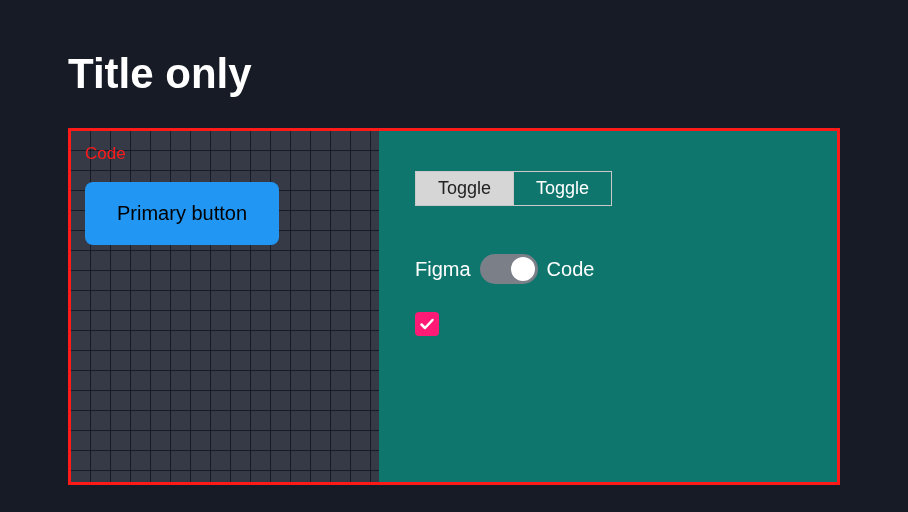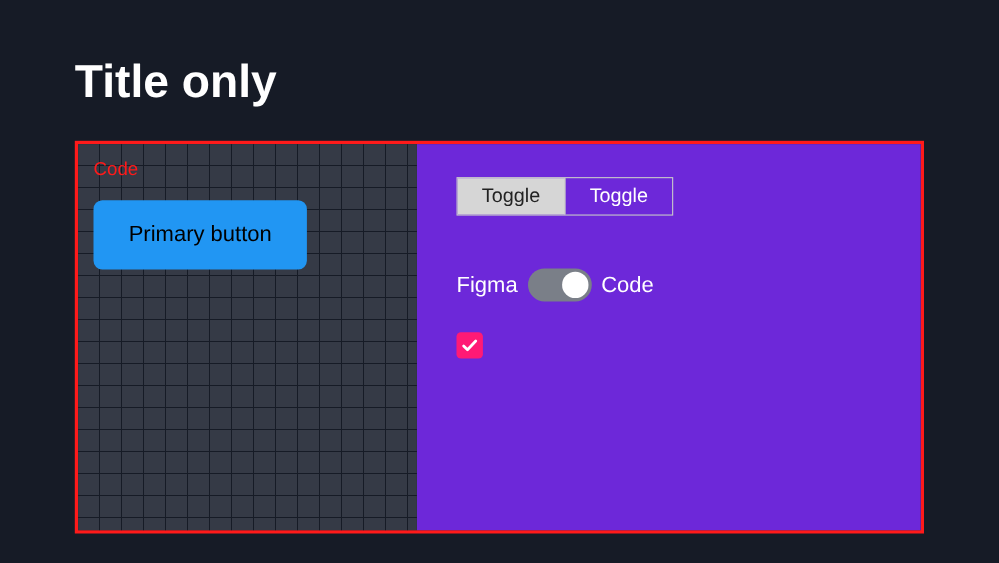--- a/index.html
+++ b/index.html
@@ -48,22 +48,22 @@
       border: none;
       border-radius: 8px;
       font-size: 20px;
       padding: 20px 32px;
       font-weight: 400;
       cursor: pointer;
       font-family: inherit;
     }
     .controls-pane {
       flex: 1;
-      background: #6d28d9;
-      padding: 30px 36px;
+      background: #0f766e;
+      padding: 40px 36px;
     }
     .segmented {
       display: flex;
       border: 1px solid #c9c9c9;
       width: fit-content;
       margin-bottom: 48px;
     }
     .segmented > button {
       background: transparent;
       border: none;

